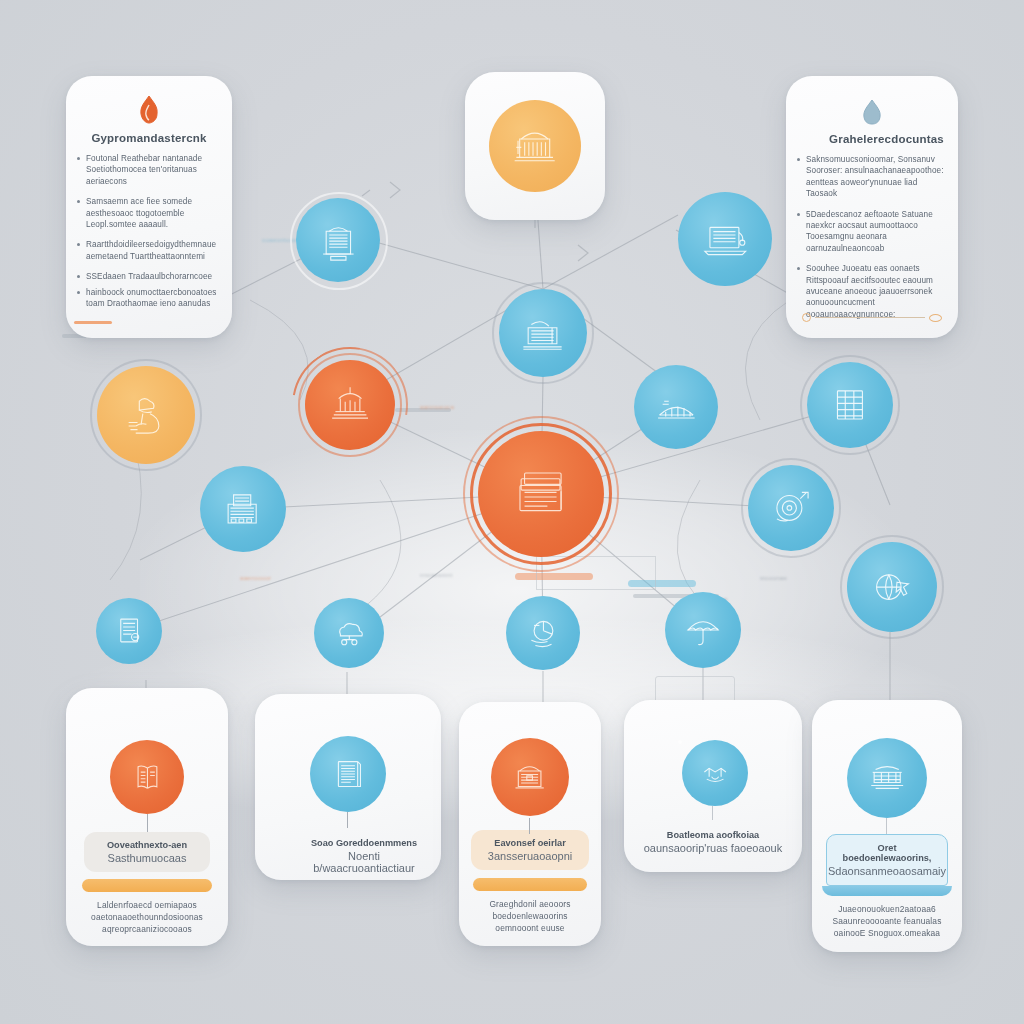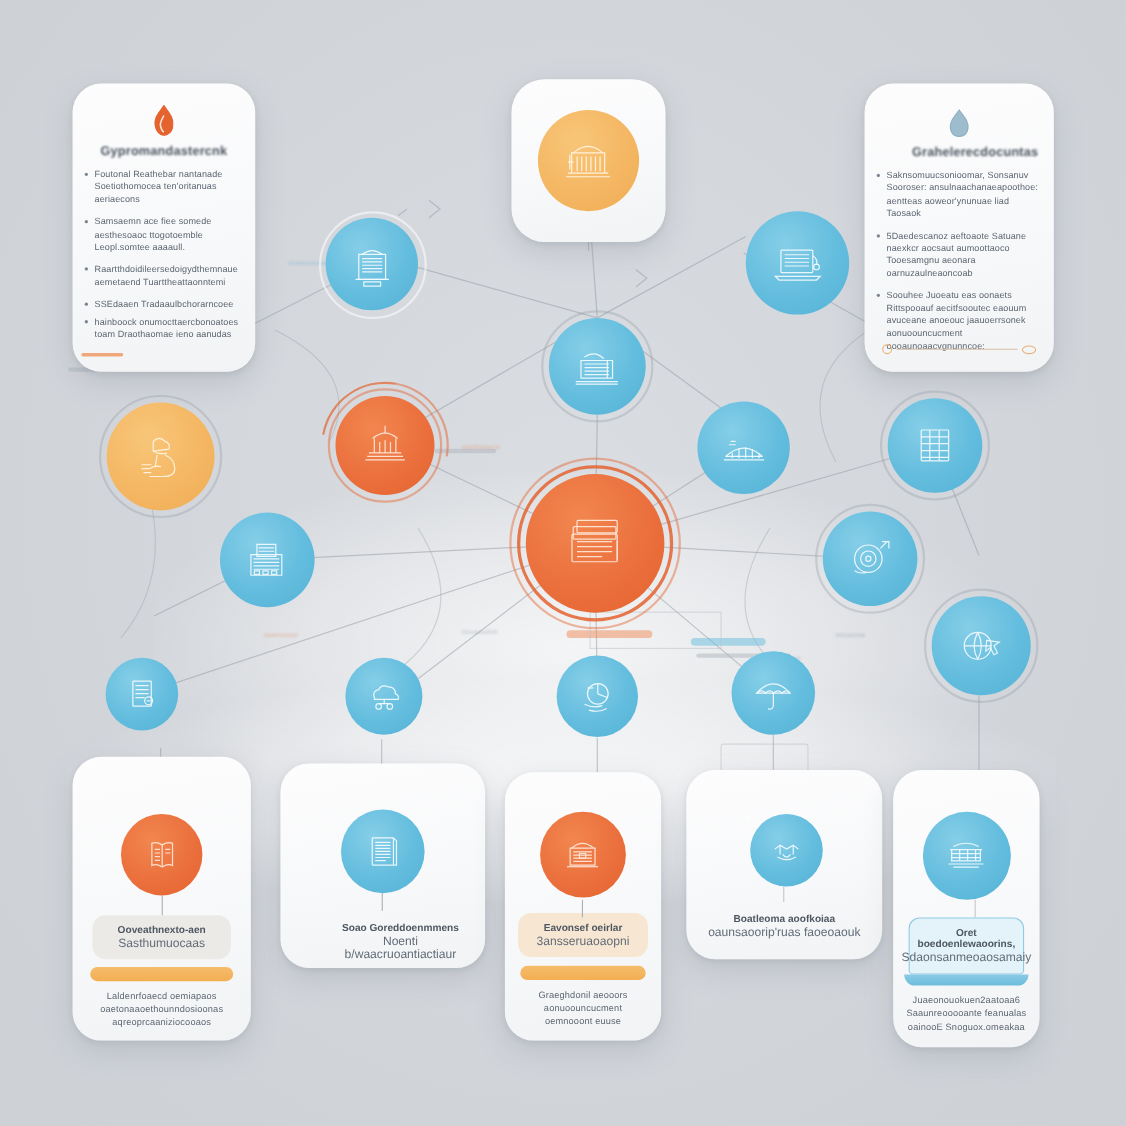--- a/index.html
+++ b/index.html
@@ -447,21 +447,21 @@
       </div>
     </div>
     <div class="stem" style="left:70px;top:116px;height:16px;"></div>
     <div class="pill amber" style="margin:14px 12px 0 12px;">
       <div class="pill-l1">Eavonsef oeirlar</div>
       <div class="pill-l2">3ansseruaoaopni</div>
     </div>
     <div class="bar amber" style="margin:8px 14px 0 14px;"></div>
     <div class="caption" style="padding:0 8px;">
       <div>Graeghdonil aeooors</div>
-      <div>aonuoouncucment</div>
+      <div>boedoenlewaoorins</div>
       <div>oemnooont euuse</div>
     </div>
   </div>
 
   <div class="card" style="left:624px; top:700px; width:178px; height:172px; padding-top:40px;">
     <div style="display:flex;justify-content:center;">
       <div class="ring" style="position:relative;left:0;top:0;width:0;height:0;"></div>
       <div class="node blue" style="position:relative;width:66px;height:66px;">
         <svg viewBox="0 0 64 64">
           <path d="M14 30 l8 -6 l10 6 l10 -6 l8 6"></path>
@@ -471,21 +471,21 @@
         </svg>
       </div>
     </div>
     <div class="stem light" style="left:88px;top:106px;height:14px;"></div>
     <div class="pill white" style="margin-top:16px;">
       <div class="pill-l1">Boatleoma aoofkoiaa</div>
       <div class="pill-l2">oaunsaoorip'ruas faoeoaouk</div>
     </div>
   </div>
 
-  <div class="card" style="left:812px; top:700px; width:133px; height:252px; padding-top:38px;">
+  <div class="card" style="left:812px; top:700px; width:150px; height:252px; padding-top:38px;">
     <div style="display:flex;justify-content:center;">
       <div class="node blue" style="position:relative;width:80px;height:80px;">
         <svg viewBox="0 0 64 64">
           <path d="M12 24 h40"></path>
           <path d="M14 24 v14 h36 V24"></path>
           <path d="M14 29 h36 M14 34 h36"></path>
           <path d="M24 24 v14 M34 24 v14 M44 24 v14"></path>
           <path d="M10 42 h44 M16 46 h32"></path>
           <path d="M16 20 q16 -8 32 0"></path>
         </svg>

